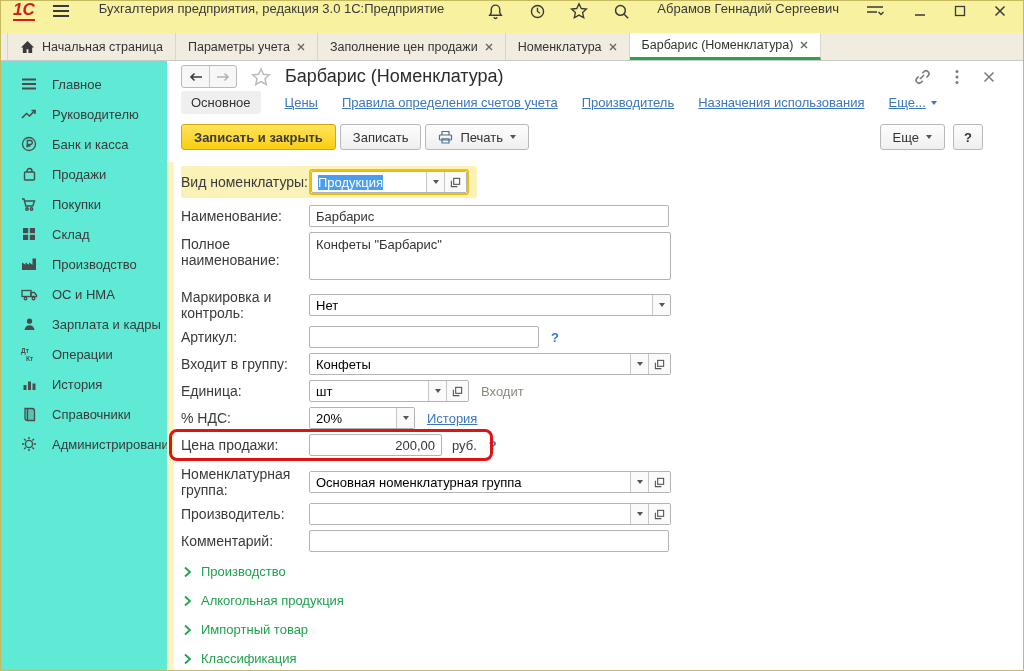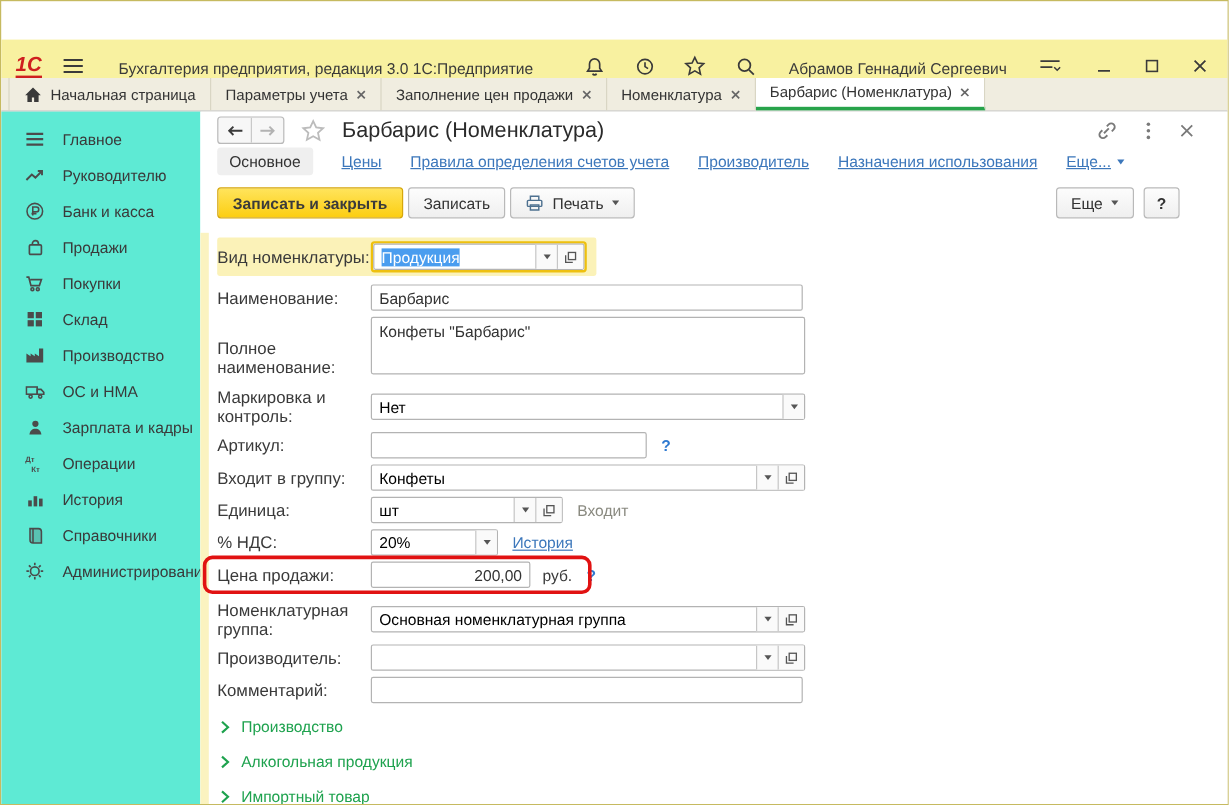--- a/index.html
+++ b/index.html
@@ -1,20 +1,20 @@
 <!DOCTYPE html>
 <html><head>
 <meta charset="utf-8">
 <style>
   html,body{margin:0;padding:0;background:#e9e9e9;}
   *{box-sizing:border-box;}
   .app{width:1024px;height:671px;position:relative;border:1px solid #c6ba60;background:#fff;
        font-family:"Liberation Sans",sans-serif;font-size:13px;color:#333;overflow:hidden;}
   
-  .titlebar{height:32px;background:#f8f1a0;display:flex;align-items:flex-end;padding:0 12px;gap:10px;margin-top:32px;}
+  .titlebar{height:32px;background:#f8f1a0;display:flex;align-items:flex-start;padding:0 12px;gap:10px;}
   .logo{color:#cf1f1f;font-weight:bold;font-style:italic;font-size:17px;line-height:1;border-bottom:2px solid #cf1f1f;padding-bottom:1px;}
   .tb-title{margin-left:12px;color:#3a3a3a;}
   .tb-spacer{flex:1;}
   .tb-ico{width:20px;height:20px;display:flex;align-items:center;justify-content:center;margin:0 6px;}
   .tb-user{margin:0 10px;color:#3a3a3a;}
   .winbtn{width:22px;height:20px;display:flex;align-items:center;justify-content:center;margin-left:8px;}
   
   .tabbar{height:28px;background:#f0ede0;display:flex;align-items:stretch;border-bottom:1px solid #c9c9c9;padding-left:6px;}
   .tab{display:flex;align-items:center;gap:7px;padding:0 12px;border-right:1px solid #d9d6c4;font-size:12.5px;color:#333;white-space:nowrap;cursor:default;}
   .tab:first-child{border-left:1px solid #d9d6c4;}
@@ -378,21 +378,21 @@
             </button>
           <button class="btn help">?</button>
         </span>
       </div>
 
       <div class="fields">
 
         <div class="row row-vid">
           <span class="flabel">Вид номенклатуры:</span>
           <span class="goldwrap">
-            <span class="combo" style="width:176px;">
+            <span class="combo" style="width:156px;">
               <span class="cval">
                   <span class="sel">Продукция</span>
                 </span>
               <span class="ddbtn">
                   <span class="tri"></span>
                 </span>
               <span class="openbtn">
                   <svg width="11" height="11" viewBox="0 0 12 12" fill="none" stroke="#555" stroke-width="1.2">
                     <rect x="4" y="1.5" width="6.5" height="6.5"></rect>
                     <path d="M1.5 4v6.5H8"></path>
@@ -401,21 +401,21 @@
             </span>
           </span>
         </div>
 
         <div class="row">
           <span class="flabel">Наименование:</span>
           <input class="tinput" style="width: 360px;" value="Барбарис">
         </div>
 
         <div class="row" style="align-items:flex-start;margin-bottom:9px;">
-          <span class="flabel" style="padding-top:4px;margin-top:14px;">Полное наименование:</span>
+          <span class="flabel" style="padding-top:4px;">Полное наименование:</span>
           <textarea class="tinput" style="width: 362px;">Конфеты "Барбарис"</textarea>
         </div>
 
         <div class="row">
           <span class="flabel">Маркировка и контроль:</span>
           <span class="combo" style="width:362px;">
             <input class="cval" value="Нет" style="">
             <span class="ddbtn">
                 <span class="tri"></span>
               </span>

